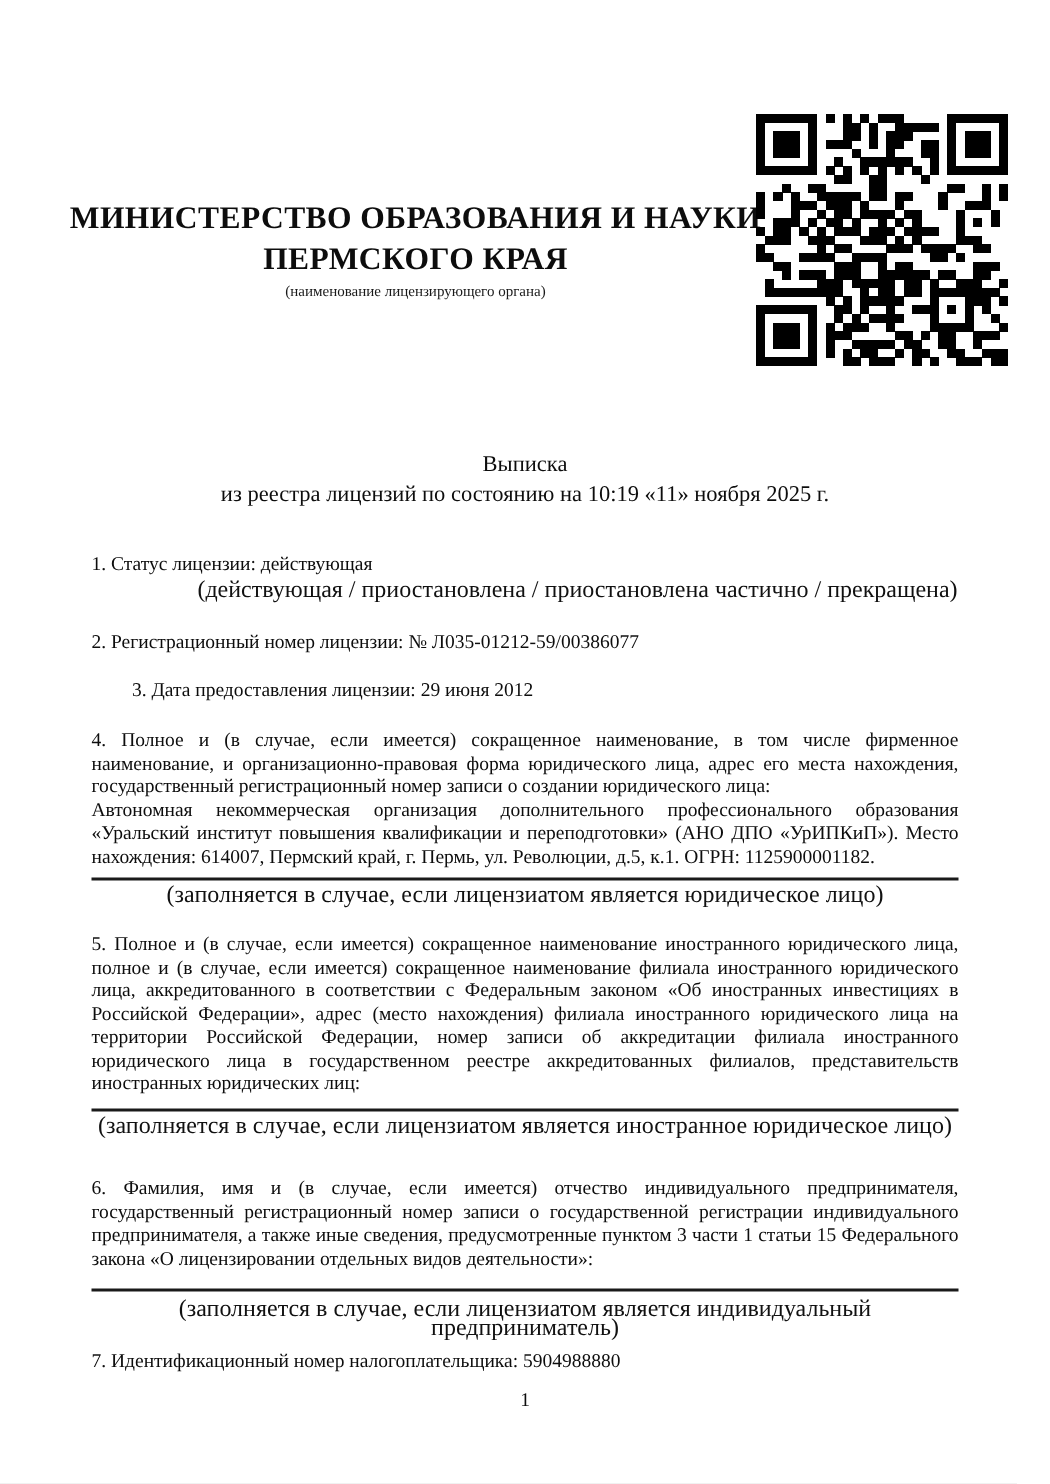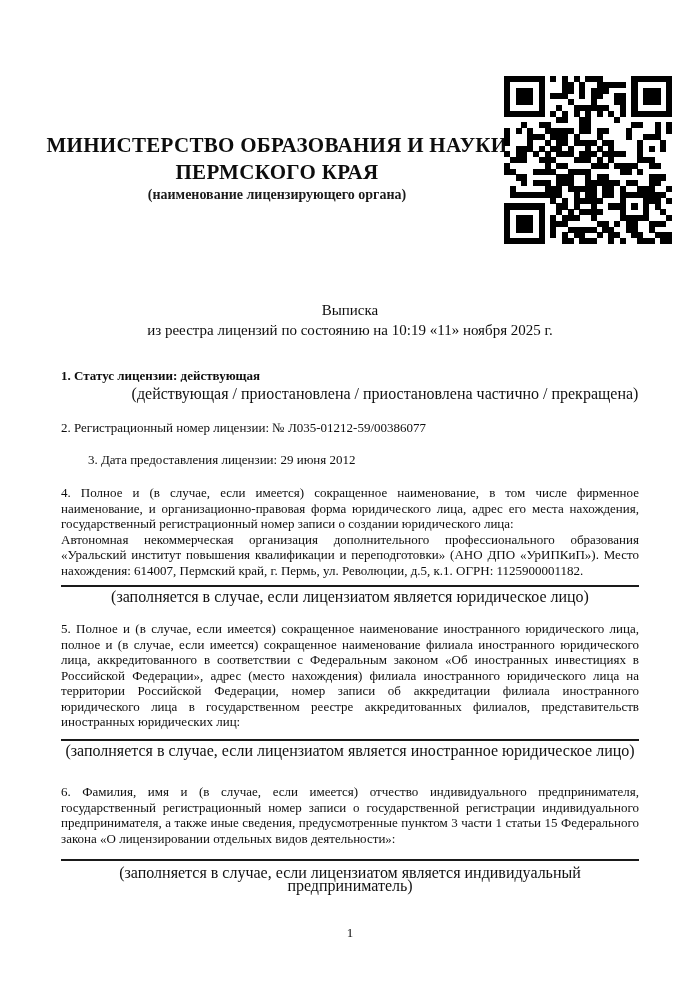--- a/index.html
+++ b/index.html
@@ -18,23 +18,22 @@
 
   .title-block {
     left: 37px; top: 132px; width: 480px;
     text-align: center;
   }
   .ministry-title {
     font-size: 21px; font-weight: bold; line-height: 27px;
     letter-spacing: 0.3px;
   }
   .org-caption {
-    font-size: 14px; line-height: 14px; margin-top: 2px;
+    font-size: 10px; line-height: 14px; margin-top: 2px;
     color: #1a1a1a;
-    font-weight: bold;
   }
 
   .qr {
     left: 504px; top: 76px; width: 168px; height: 168px;
   }
 
   .content { left: 61px; width: 578px; }
 
   .doc-title-block {
     top: 300px; text-align: center;
@@ -53,21 +52,21 @@
   .status-caption { padding-left: 70px; }
 
   .rule {
     height: 2px; background: #1a1a1a; width: 578px;
   }
 
   .page-number {
     top: 925px; text-align: center; font-size: 13px;
   }
 
-  #item1 { top: 368px; font-weight: bold; } #caption1 { top: 387px; }
+  #item1 { top: 368px; } #caption1 { top: 387px; }
   #item2 { top: 420px; }
   #item3 { top: 452px; margin-left: 27px; }
   #item4 { top: 485px; }
   #rule4 { top: 585px; } #caption4 { top: 590px; }
   #item5 { top: 621px; }
   #rule5 { top: 739px; } #caption5 { top: 744px; }
   #item6 { top: 784px; }
   #rule6 { top: 859px; } #caption6 { top: 866px; }
   #item7 { top: 899px; }
 </style>
@@ -529,16 +528,17 @@
   <div id="caption4" class="abs content small-caption">(заполняется в случае, если лицензиатом является юридическое лицо)</div>
 
   <div id="item5" class="abs content item para">5. Полное и (в случае, если имеется) сокращенное наименование иностранного юридического лица, полное и (в случае, если имеется) сокращенное наименование филиала иностранного юридического лица, аккредитованного в соответствии с Федеральным законом «Об иностранных инвестициях в Российской Федерации», адрес (место нахождения) филиала иностранного юридического лица на территории Российской Федерации, номер записи об аккредитации филиала иностранного юридического лица в государственном реестре аккредитованных филиалов, представительств иностранных юридических лиц:</div>
   <div id="rule5" class="abs content rule"></div>
   <div id="caption5" class="abs content small-caption">(заполняется в случае, если лицензиатом является иностранное юридическое лицо)</div>
 
   <div id="item6" class="abs content item para">6. Фамилия, имя и (в случае, если имеется) отчество индивидуального предпринимателя, государственный регистрационный номер записи о государственной регистрации индивидуального предпринимателя, а также иные сведения, предусмотренные пунктом 3 части 1 статьи 15 Федерального закона «О лицензировании отдельных видов деятельности»:</div>
   <div id="rule6" class="abs content rule"></div>
   <div id="caption6" class="abs content small-caption">(заполняется в случае, если лицензиатом является индивидуальный предприниматель)</div>
 
+  <div id="item7" class="abs content item">7. Идентификационный номер налогоплательщика: 5904988880</div>
 
   <div class="abs content page-number">1</div>
 
 </div>
 
 </body></html>

